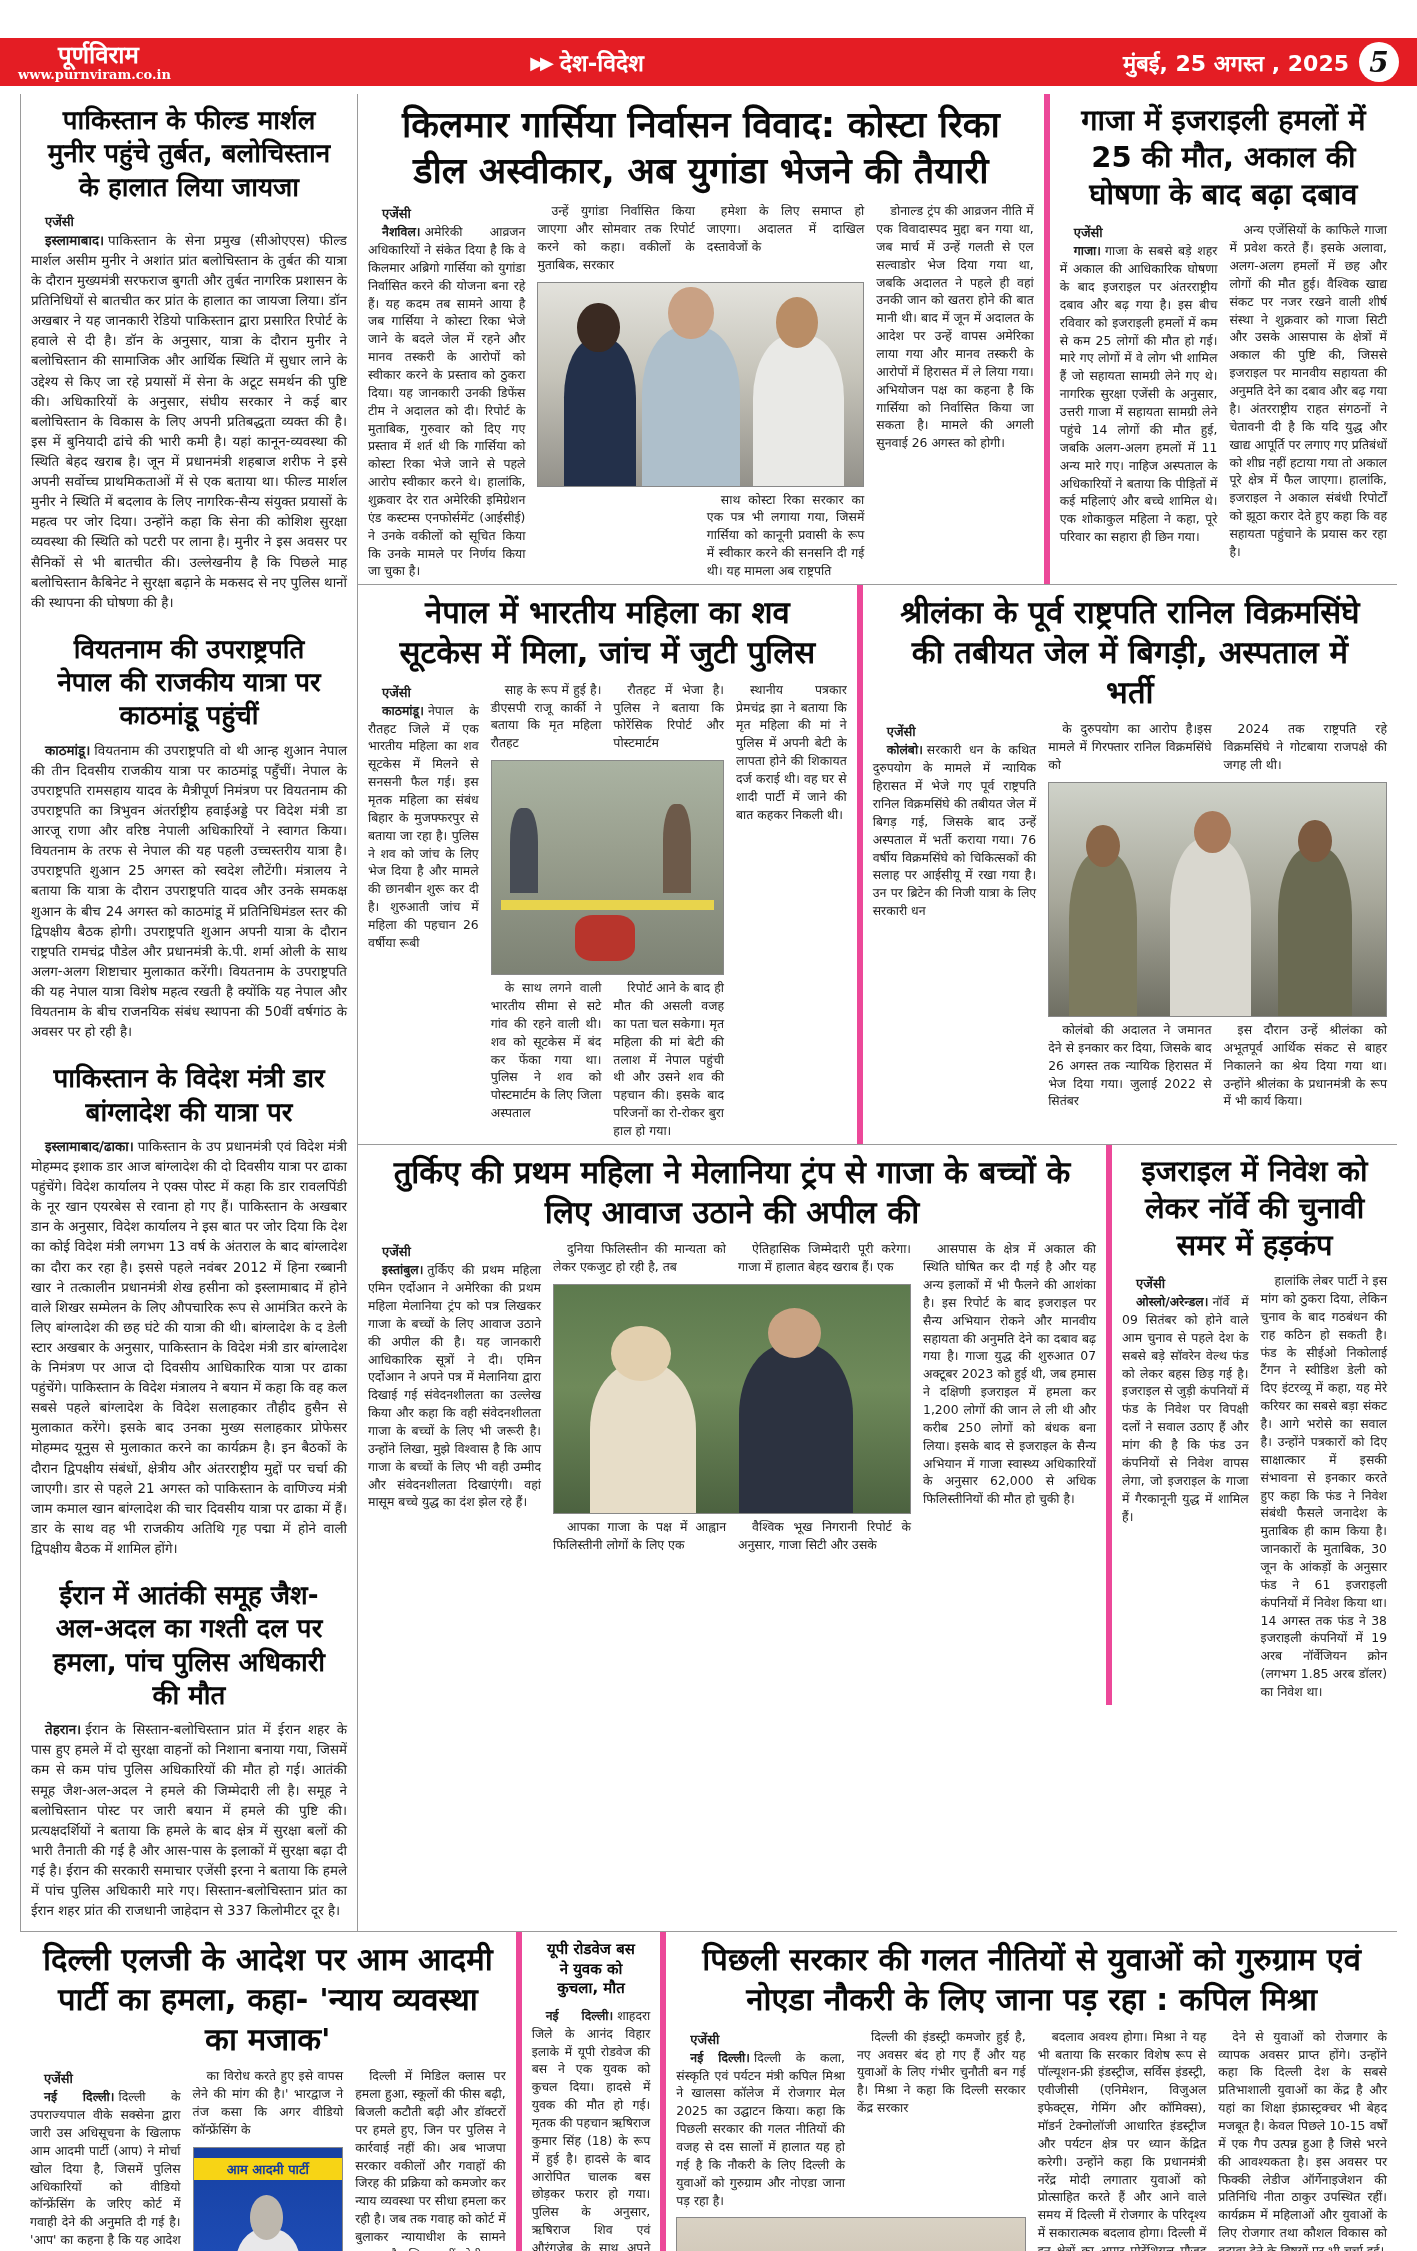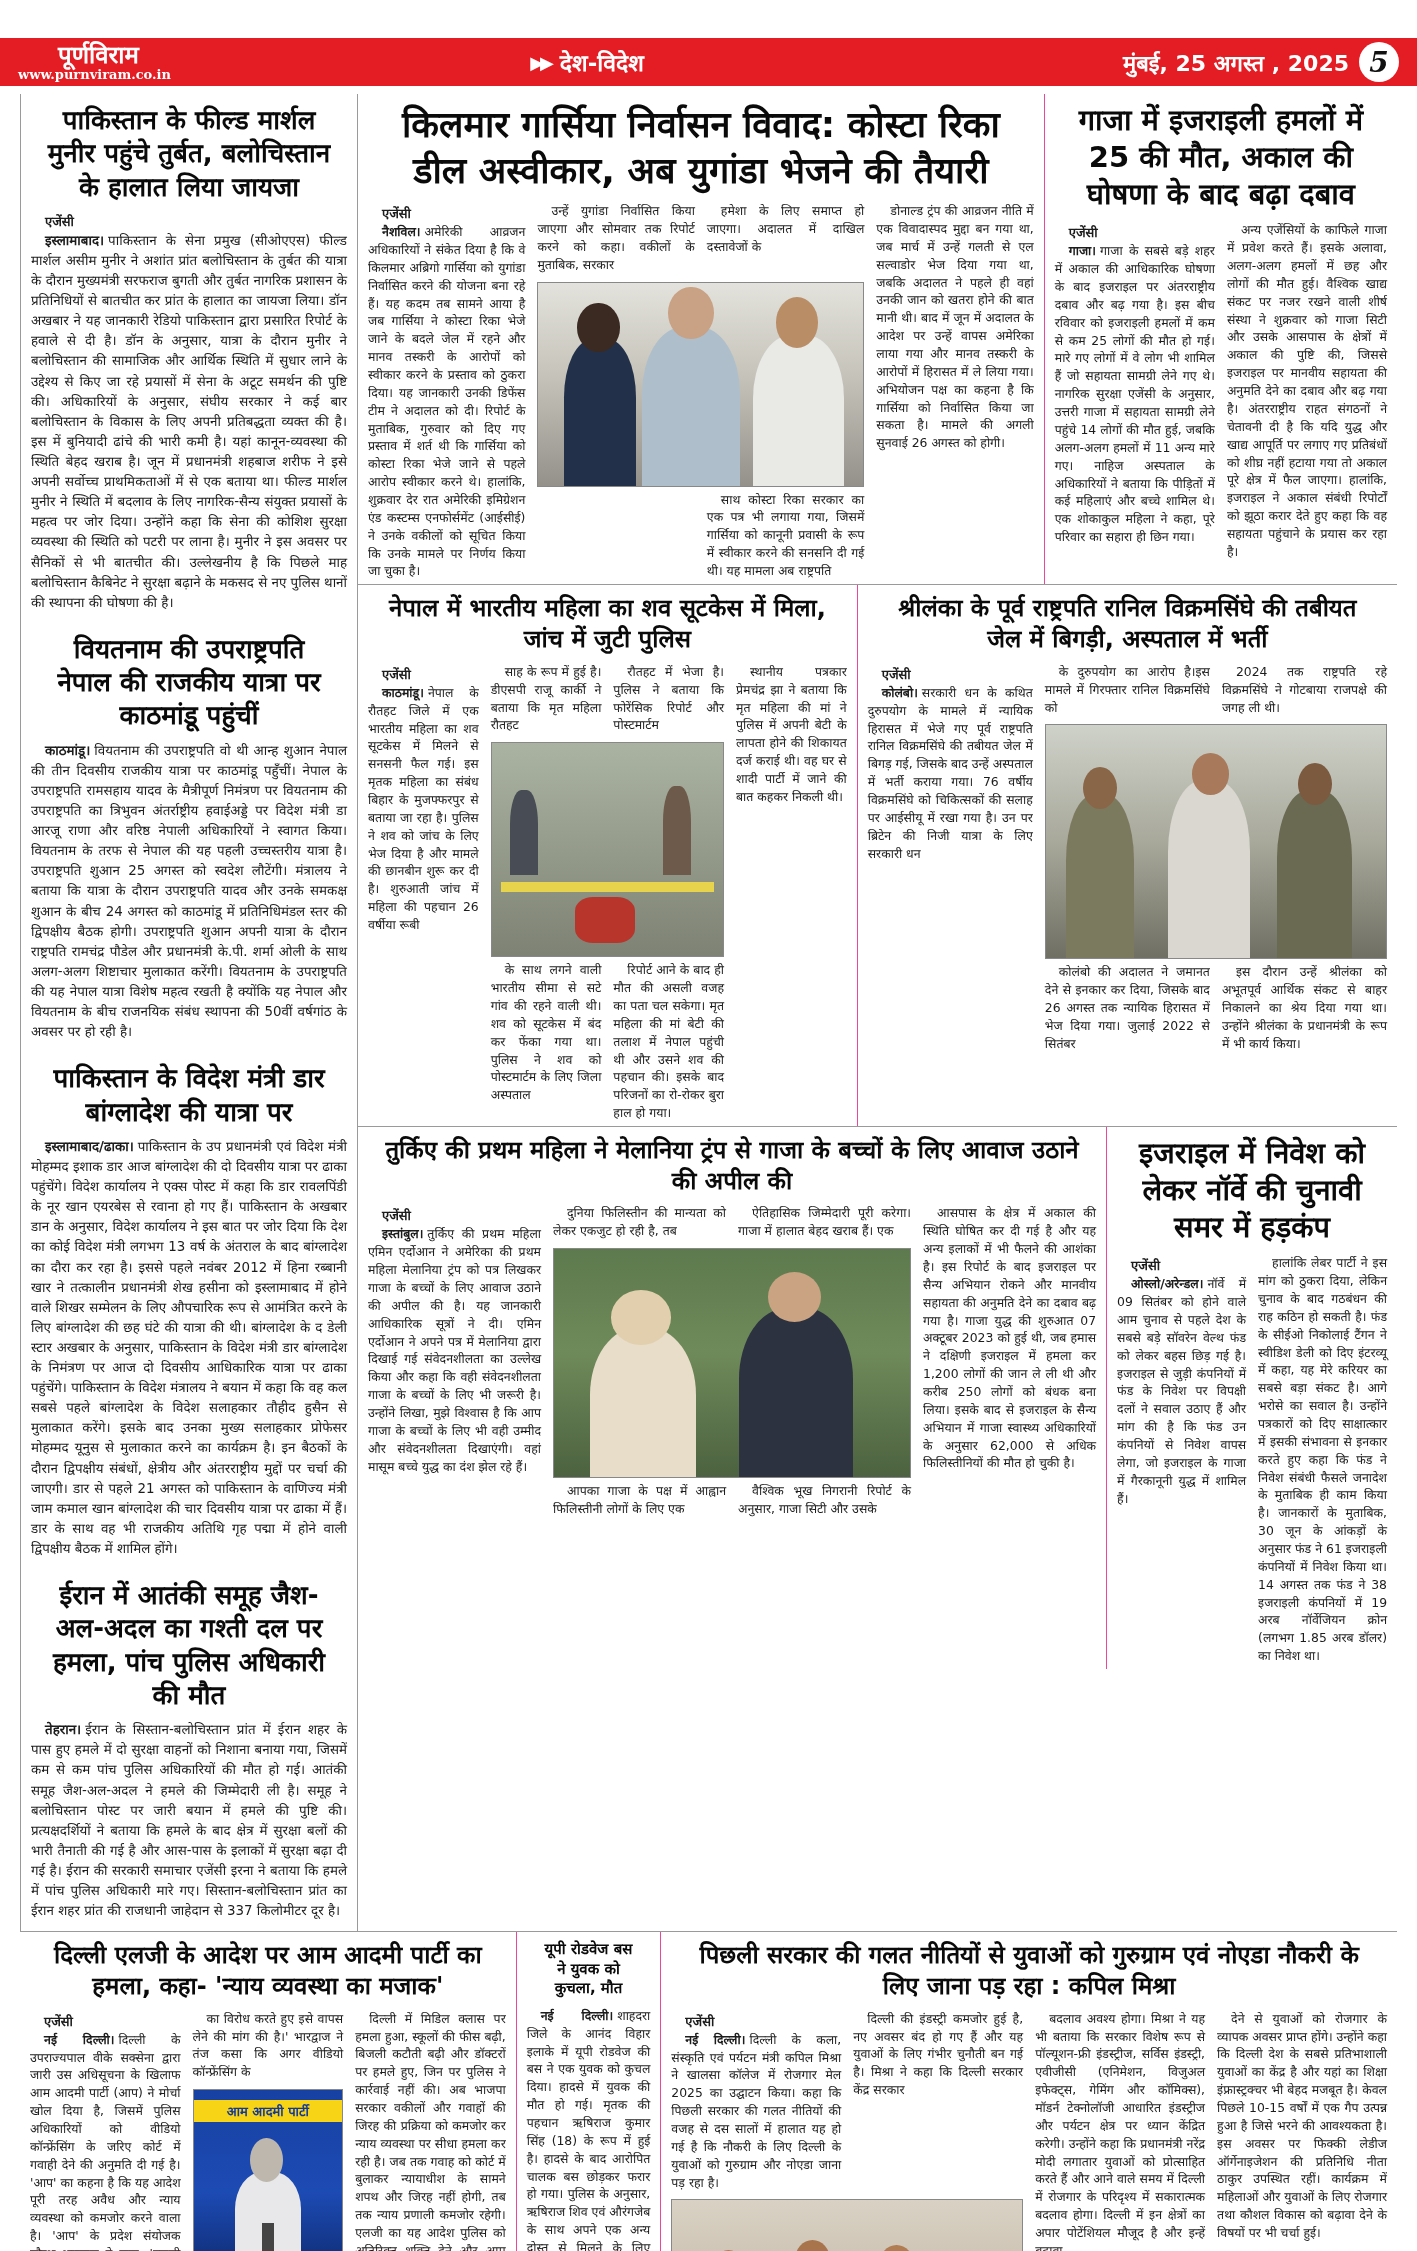--- a/index.html
+++ b/index.html
@@ -13,38 +13,38 @@
   .chev{font-size:18px;letter-spacing:-4px;margin-right:6px;}
   .m-right{display:flex;align-items:center;gap:10px;font-size:22px;font-weight:bold;}
   .pgnum{width:40px;height:40px;background:#fff;color:#111;border-radius:50%;display:flex;align-items:center;justify-content:center;font-size:28px;font-weight:bold;font-family:"DejaVu Serif",serif;font-style:italic;}
   
   .content{padding:8px 20px 0 20px;}
   .top-flex{display:flex;border-bottom:1px solid #9a9a9a;}
   .rail{flex:0 0 338px;border-left:1px solid #9a9a9a;border-right:1px solid #9a9a9a;padding:0 10px;box-sizing:border-box;}
   .mainarea{flex:1;display:flex;flex-direction:column;min-width:0;}
   .row{display:flex;}
   .row > article{padding:0 10px;box-sizing:border-box;min-width:0;}
-  .row > article + article{border-left:1px solid #ec4899;}
+  .row > article + article{border-left:6px solid #ec4899;}
   .row1{min-height:442px;border-bottom:1px solid #9a9a9a;}
   .row2{min-height:420px;border-bottom:1px solid #9a9a9a;}
   .row3{min-height:430px;}
   .a-kilmar{flex:0 0 66%;}
   .a-gaza{flex:1;}
   .a-nepal{flex:0 0 48%;}
   .a-srilanka{flex:1;}
   .a-turkey{flex:0 0 72%;}
   .a-norway{flex:1;}
   .rowb{min-height:528px;border-bottom:1px solid #9a9a9a;}
   .a-delhi{flex:0 0 36%;}
   .a-roadways{flex:0 0 10.5%;}
   .a-kapil{flex:1;}
   
   .hl{font-weight:bold;text-align:center;color:#0a0a0a;margin:8px 12px 8px;line-height:1.28;}
   .hl-xl{font-size:36px;}
-  .hl-lg{font-size:24px;}
+  .hl-lg{font-size:31px;}
   .hl-rail{font-size:26px;}
   .hl-md{font-size:29px;}
   .hl-sm{font-size:15px;line-height:1.3;}
   .byline{font-weight:bold;font-size:13px;margin:2px 0 1px 14px;}
   .bt{font-size:12.4px;line-height:1.44;text-align:justify;margin:0 0 4px 0;text-indent:14px;}
   .rail .bt{font-size:13.4px;line-height:1.5;}
   .dl{font-weight:bold;margin-right:4px;}
   .rart{padding:2px 0 6px 0;}
   .rart1{min-height:322px;}
   .rart2{min-height:272px;}

